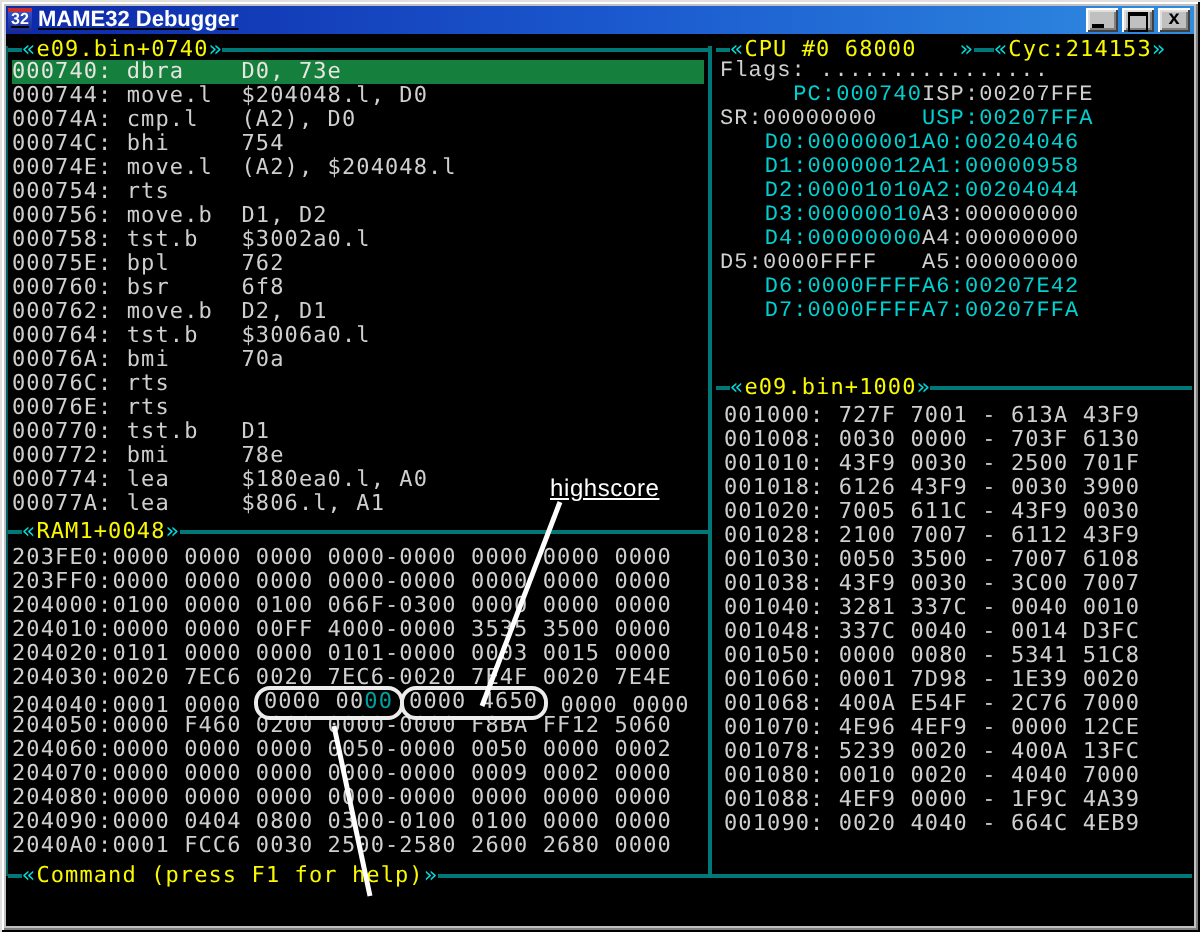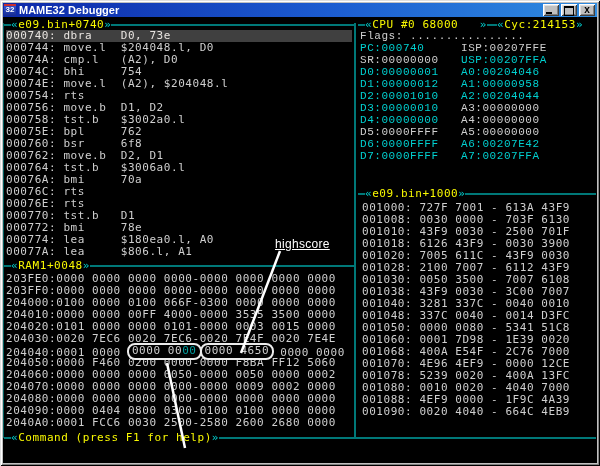--- a/index.html
+++ b/index.html
@@ -1,21 +1,21 @@
 <!DOCTYPE html>
 <html><head>
 <meta charset="utf-8">
 <style>
   html,body{margin:0;padding:0;background:#555;}
   .win{position:relative;width:600px;height:466px;background:#c0c0c0;
     box-shadow:inset 1px 1px 0 #dfdfdf, inset -1px -1px 0 #000, inset 2px 2px 0 #ffffff, inset -2px -2px 0 #808080;
     font-family:"DejaVu Sans Mono",monospace;}
   .titlebar{position:absolute;left:3px;top:3px;width:594px;height:14px;
     background:linear-gradient(90deg,#0d28a8 0%,#1c5cd0 55%,#2f8ce0 100%);
-    display:flex;align-items:center;overflow:hidden;}
+    display:flex;align-items:center;overflow:hidden;text-decoration:underline;}
   .app-icon{width:12px;height:12px;margin:0 3px 0 1px;background:linear-gradient(180deg,#3a5ad8 0%,#162a90 100%);
     color:#fff;font:bold 8px/12px "Liberation Sans",sans-serif;text-align:center;
     box-shadow:inset 0 2px 0 #c83030;}
   .title-text{color:#ffffff;font:bold 11px "Liberation Sans",sans-serif;letter-spacing:0px;flex:1;white-space:nowrap;}
   .tb-btns{display:flex;gap:2px;margin-right:2px;}
   .tb-btn{width:16px;height:12px;background:#c0c0c0;position:relative;
     box-shadow:inset 1px 1px 0 #ffffff, inset -1px -1px 0 #404040, inset 2px 2px 0 #dfdfdf, inset -2px -2px 0 #808080;}
   .g-min{position:absolute;left:3px;bottom:2px;width:6px;height:2px;background:#000;}
   .g-max{position:absolute;left:3px;top:2px;width:8px;height:7px;border:1px solid #000;border-top-width:2px;}
   .g-close{position:absolute;left:0;top:0;width:16px;height:12px;color:#000;
@@ -24,22 +24,22 @@
     font-size:11px;line-height:12px;letter-spacing:0.55px;color:#cfcfcf;}
   .hdr{position:absolute;height:12px;display:flex;align-items:center;white-space:pre;}
   .hdr .ln{height:2px;background:#007878;}
   .hdr .pre{width:7px;}
   .hdr .mid{width:10px;}
   .hdr .fill{flex:1;}
   .chev{color:#00d8d8;}
   .htit{color:#f8f800;white-space:pre;}
   .vline{position:absolute;background:#007878;}
   .trow{white-space:pre;height:12px;}
-  .hl{background:#404040;color:#e8e4e0;}
-  .cyan{color:#00d0d0;}
+  .hl{background:#15803d;color:#e8e4e0;}
+  .cyan{color:#00d0d0;text-align:right;}
   .white{color:#cfcfcf;}
   .col-l{display:inline-block;width:101px;}
   .cur{color:#00a0a0;}
   .oval{display:inline-block;border:2px solid #ececec;border-radius:8px;padding:0 3px;
     margin:0 -1px;position:relative;top:-2px;height:13px;line-height:12px;}
   .note{position:absolute;color:#ffffff;font:12px "Liberation Sans",sans-serif;letter-spacing:0.3px;white-space:nowrap;}
   .overlay{position:absolute;left:0;top:0;pointer-events:none;}
 </style>
 </head>
 <body>

